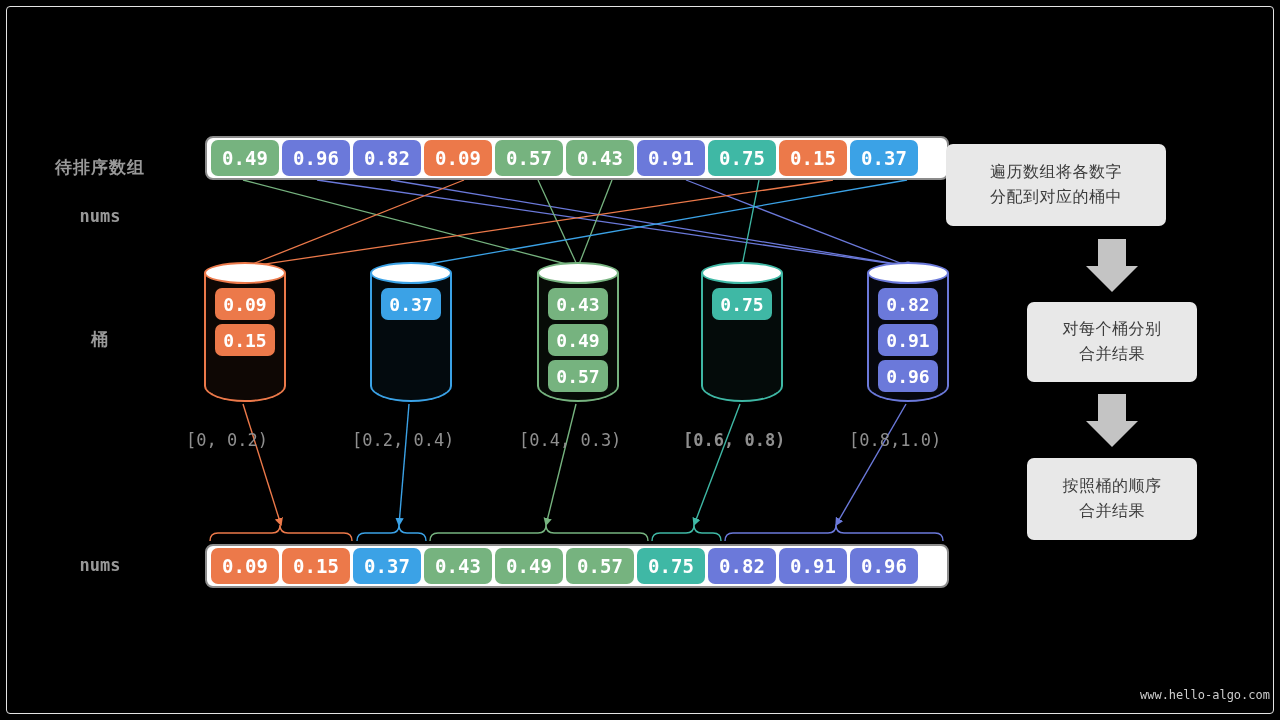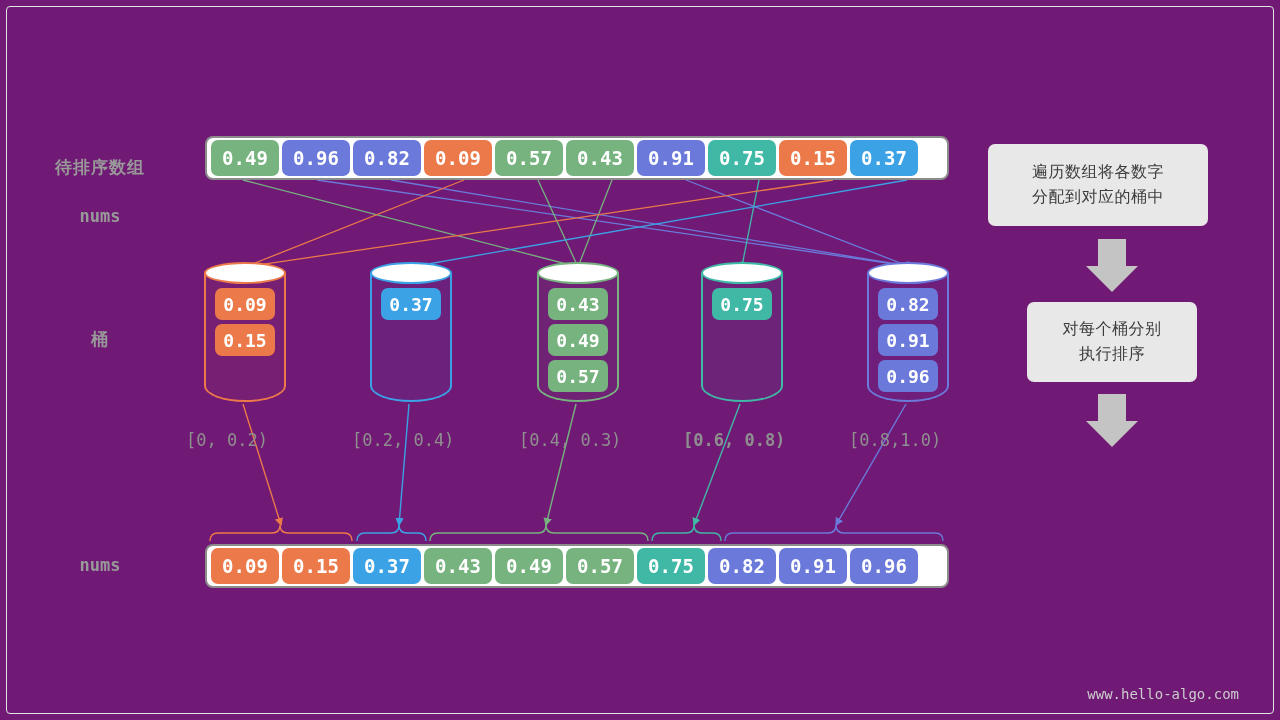--- a/index.html
+++ b/index.html
@@ -7,21 +7,21 @@
     padding: 0;
     background: #ffffff;
   }
   body {
     font-family: "Liberation Sans", sans-serif;
   }
   #canvas {
     position: relative;
     width: 1280px;
     height: 720px;
-    background: #701a75;
+    background: #000000;
     overflow: hidden;
   }
   .frame-border {
     position: absolute;
     left: 6px; top: 6px;
     width: 1268px; height: 708px;
     border: 1px solid #e3e3e3;
     border-radius: 4px;
     box-sizing: border-box;
     pointer-events: none;
@@ -128,25 +128,25 @@
     display: flex;
     align-items: center;
     justify-content: center;
     white-space: pre-line;
     letter-spacing: 0.5px;
   }
 
   
   .watermark {
     position: absolute;
-    right: 41px;
+    right: 10px;
     bottom: 18px;
     color: #cccccc;
     font-family: "DejaVu Sans Mono", monospace;
-    font-size: 14px;
+    font-size: 12px;
   }
 </style>
 </head>
 <body>
 
 <div id="canvas">
   <div class="frame-border"></div>
 
   <svg class="edges" viewBox="0 0 1280 720">
     <defs>
@@ -307,19 +307,21 @@
       <div class="cell" style="background: rgb(59, 162, 230);">0.37</div>
       <div class="cell" style="background: rgb(118, 179, 127);">0.43</div>
       <div class="cell" style="background: rgb(118, 179, 127);">0.49</div>
       <div class="cell" style="background: rgb(118, 179, 127);">0.57</div>
       <div class="cell" style="background: rgb(63, 184, 165);">0.75</div>
       <div class="cell" style="background: rgb(107, 121, 218);">0.82</div>
       <div class="cell" style="background: rgb(107, 121, 218);">0.91</div>
       <div class="cell" style="background: rgb(107, 121, 218);">0.96</div>
     </div>
 
-  <div class="flow-box" style="left:988px; top:144px; width:220px; height:82px;">遍历数组将各数字
+  <div class="flow-box" style="left:946px; top:144px; width:220px; height:82px;">遍历数组将各数字
 分配到对应的桶中</div>
   <div class="flow-box" style="left:1027px; top:302px; width:170px; height:80px;">对每个桶分别
-执行排序</div>
+合并结果</div>
+  <div class="flow-box" style="left:1027px; top:458px; width:170px; height:82px;">按照桶的顺序
+合并结果</div>
 
   <div class="watermark">www.hello-algo.com</div>
 </div>
 
 </body></html>

